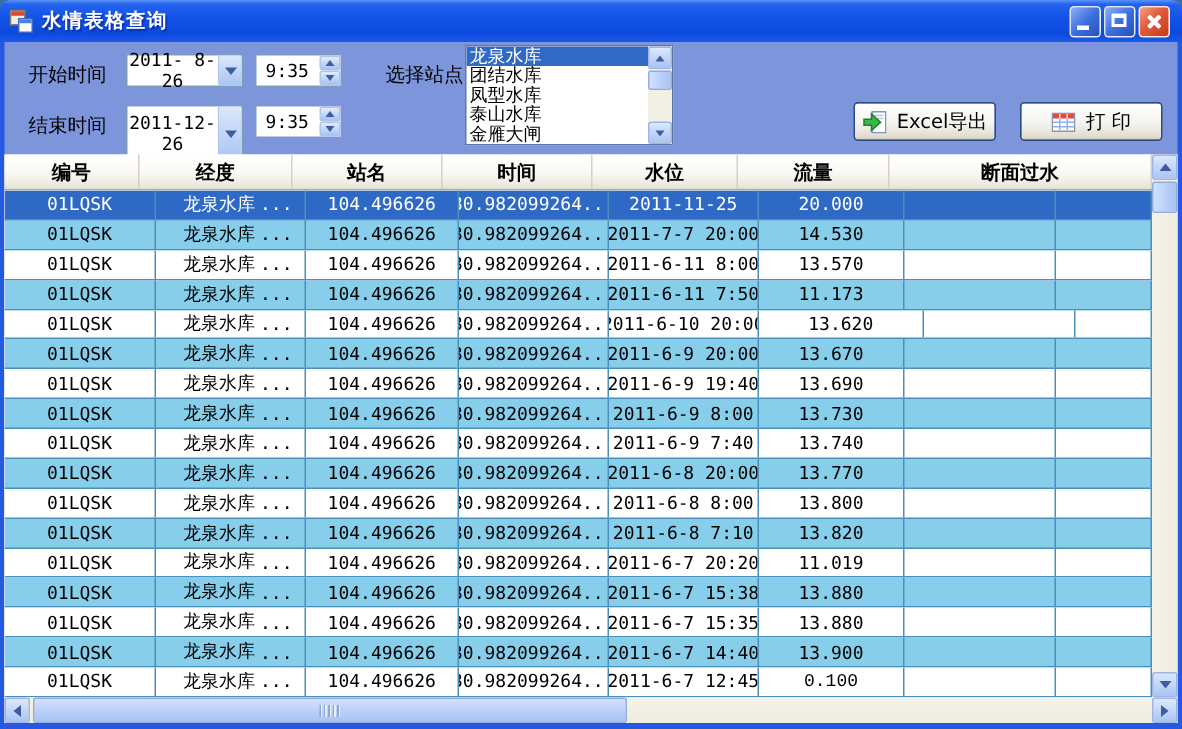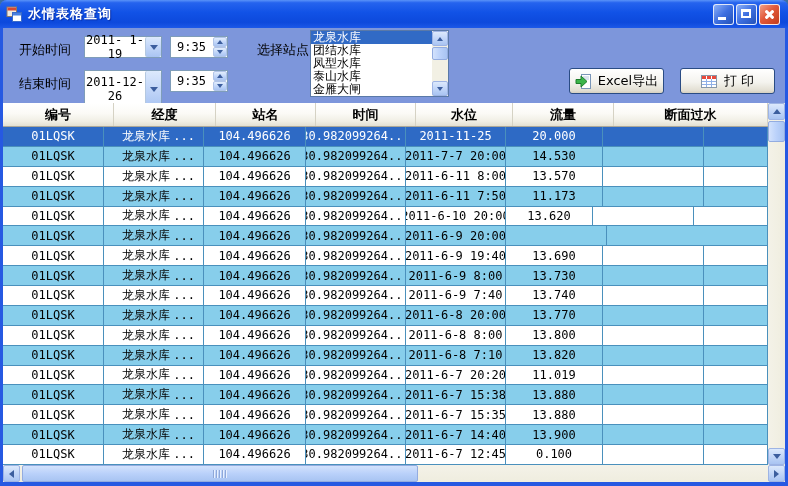--- a/index.html
+++ b/index.html
@@ -106,21 +106,21 @@
         </div>
       <div class="wbtn close">
           <span class="g-x1"></span>
           <span class="g-x2"></span>
         </div>
     </div>
   </div>
 
   <span class="lbl" style="left:19px;top:41px;">开始时间</span>
   <div class="field" style="left:84px;top:36px;width:78px;height:22px;">
-    <span class="val">2011- 1-19</span>
+    <span class="val">2011- 8-26</span>
     <span class="drop-btn">
         <span class="tri down"></span>
       </span>
   </div>
   <div class="field" style="left:170px;top:36px;width:58px;height:22px;">
     <span class="val">9:35</span>
     <span class="spin-col">
       <span class="spin-btn">
           <span class="tri small up"></span>
         </span>
@@ -200,21 +200,21 @@
       <rect x="6.5" y="0.5" width="9" height="14" fill="#fff" stroke="#7A96B8"></rect>
       <line x1="8" y1="3" x2="14" y2="3" stroke="#B8C8DC"></line>
         <line x1="8" y1="5" x2="14" y2="5" stroke="#B8C8DC"></line>
       <path d="M1 5.5 h5 v-3.5 l6 5.5 -6 5.5 v-3.5 h-5 z" fill="#3CB54A" stroke="#1E7E2C"></path>
     </svg>
     <span>Excel导出</span>
   </div>
 
   <div class="grid">
     <div class="grid-header">
-        <div class="hcell" style="width: 111px;">编号</div>
+        <div class="hcell" style="width: 90px;">编号</div>
         <div class="hcell" style="width: 102px;">经度</div>
         <div class="hcell" style="width: 100px;">站名</div>
         <div class="hcell" style="width: 100px;">时间</div>
         <div class="hcell" style="width: 97px;">水位</div>
         <div class="hcell" style="width: 101px;">流量</div>
         <div class="hcell" style="width: 64px; flex: 1 1 0%;">断面过水</div>
       </div>
     <div class="grid-body">
         <div class="row sel">
           <div class="cell" style="width: 101px;">01LQSK</div>
@@ -270,33 +270,34 @@
         </div>
         <div class="row">
           <div class="cell" style="width: 101px;">01LQSK</div>
           <div class="cell station" style="width: 100px;">
             <span>龙泉水库</span>
             <span>...</span>
           </div>
           <div class="cell" style="width: 102px;">104.496626</div>
           <div class="cell" style="width: 100px;">30.982099264...</div>
           <div class="cell" style="width: 100px;">2011-6-10 20:00</div>
-          <div class="cell" style="width: 87px;">13.620</div>
+          <div class="cell" style="width: 110px;">13.620</div>
           <div class="cell" style="width: 101px;"></div>
           <div class="cell" style="width: 64px; flex: 1 1 0%;"></div>
         </div>
         <div class="row alt">
           <div class="cell" style="width: 101px;">01LQSK</div>
           <div class="cell station" style="width: 100px;">
             <span>龙泉水库</span>
             <span>...</span>
           </div>
           <div class="cell" style="width: 102px;">104.496626</div>
           <div class="cell" style="width: 100px;">30.982099264...</div>
           <div class="cell" style="width: 100px;">2011-6-9 20:00</div>
+          <div class="cell" style="width: 97px;">13.670</div>
           <div class="cell" style="width: 101px;"></div>
           <div class="cell" style="width: 64px; flex: 1 1 0%;"></div>
         </div>
         <div class="row">
           <div class="cell" style="width: 101px;">01LQSK</div>
           <div class="cell station" style="width: 100px;">
             <span>龙泉水库</span>
             <span>...</span>
           </div>
           <div class="cell" style="width: 102px;">104.496626</div>
@@ -425,21 +426,21 @@
         </div>
         <div class="row">
           <div class="cell" style="width: 101px;">01LQSK</div>
           <div class="cell station" style="width: 100px;">
             <span>龙泉水库</span>
             <span>...</span>
           </div>
           <div class="cell" style="width: 102px;">104.496626</div>
           <div class="cell" style="width: 100px;">30.982099264...</div>
           <div class="cell" style="width: 100px;">2011-6-7 12:45</div>
-          <div class="cell" style="width: 97px;">0.100</div>
+          <div class="cell" style="width: 97px; font-family: Liberation Mono, monospace;">0.100</div>
           <div class="cell" style="width: 101px;"></div>
           <div class="cell" style="width: 64px; flex: 1 1 0%;"></div>
         </div>
       </div>
     <div class="vscroll">
       <span class="sb-btn">
           <span class="tri up"></span>
         </span>
       <span class="v-thumb"></span>
       <span class="sb-btn bottom">

